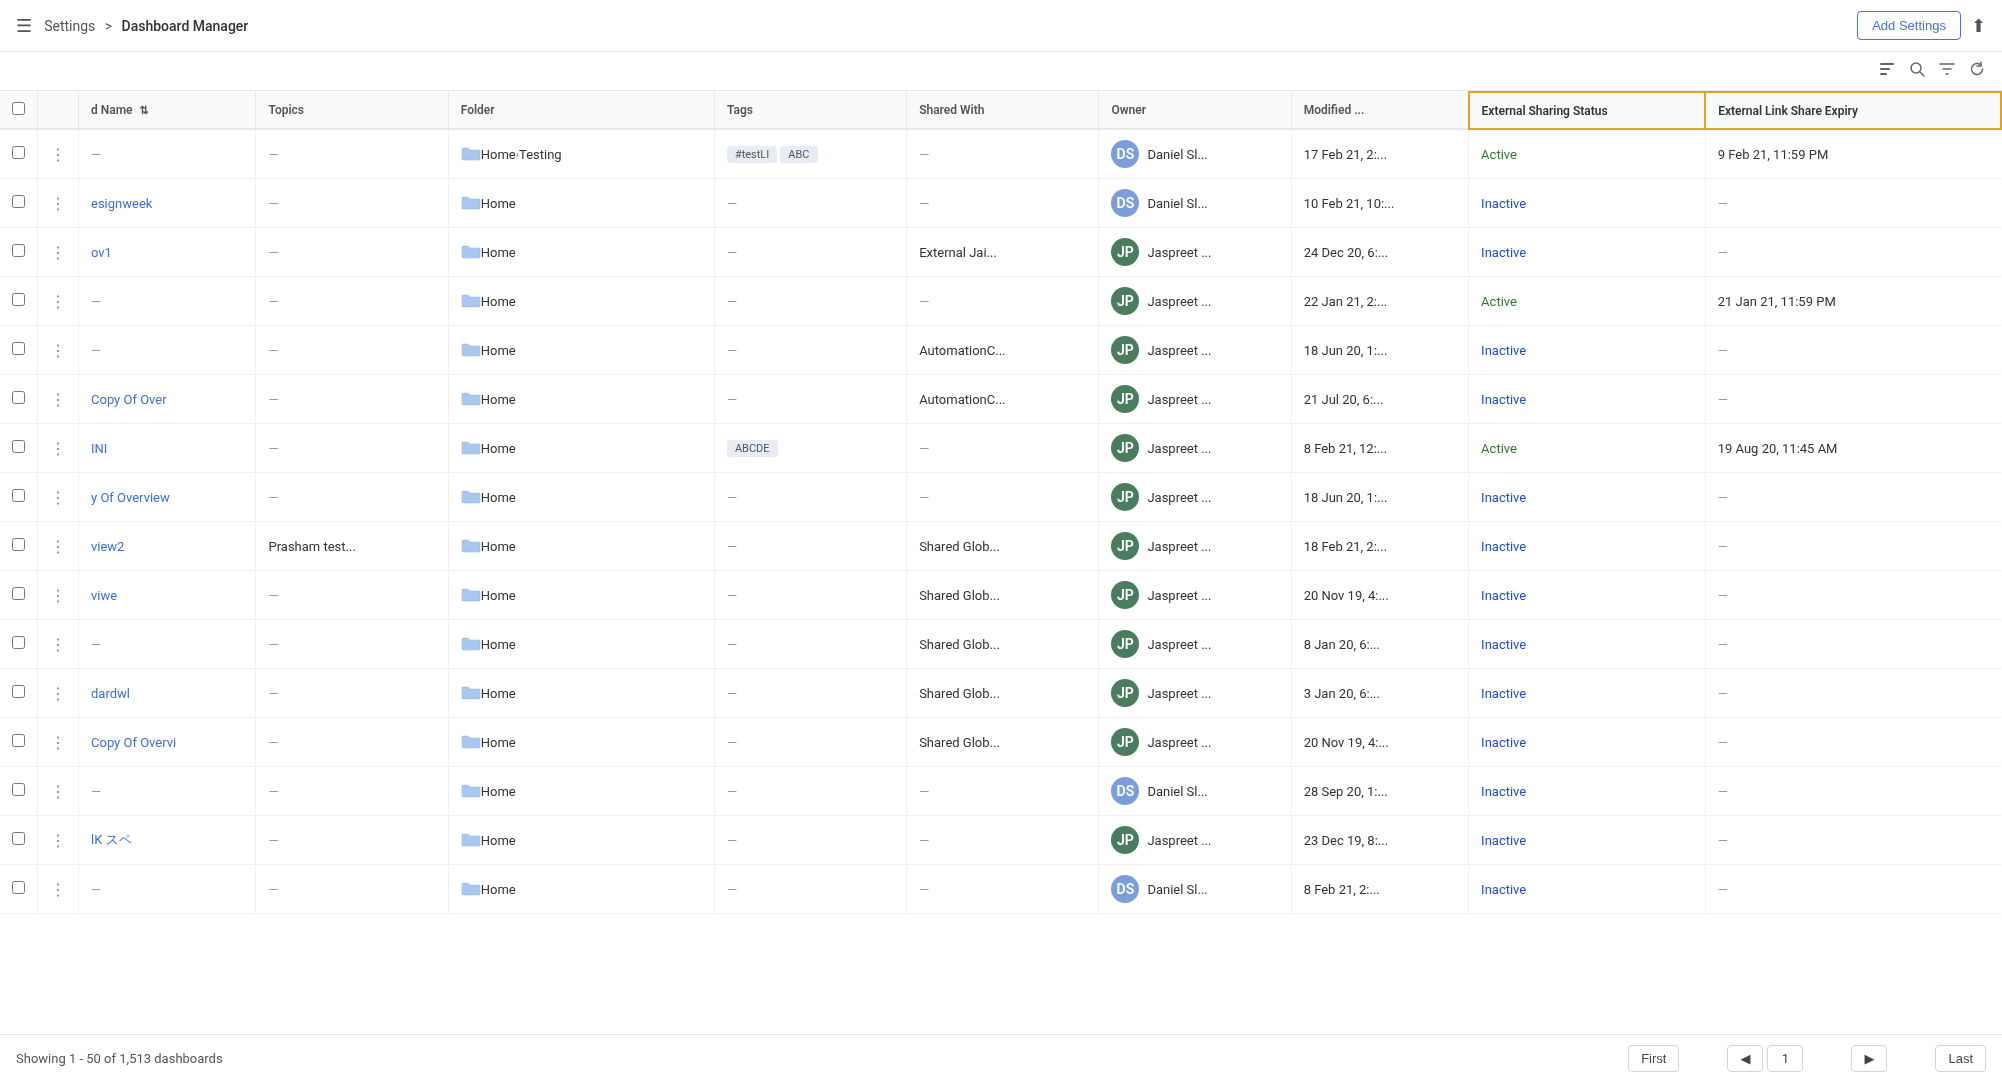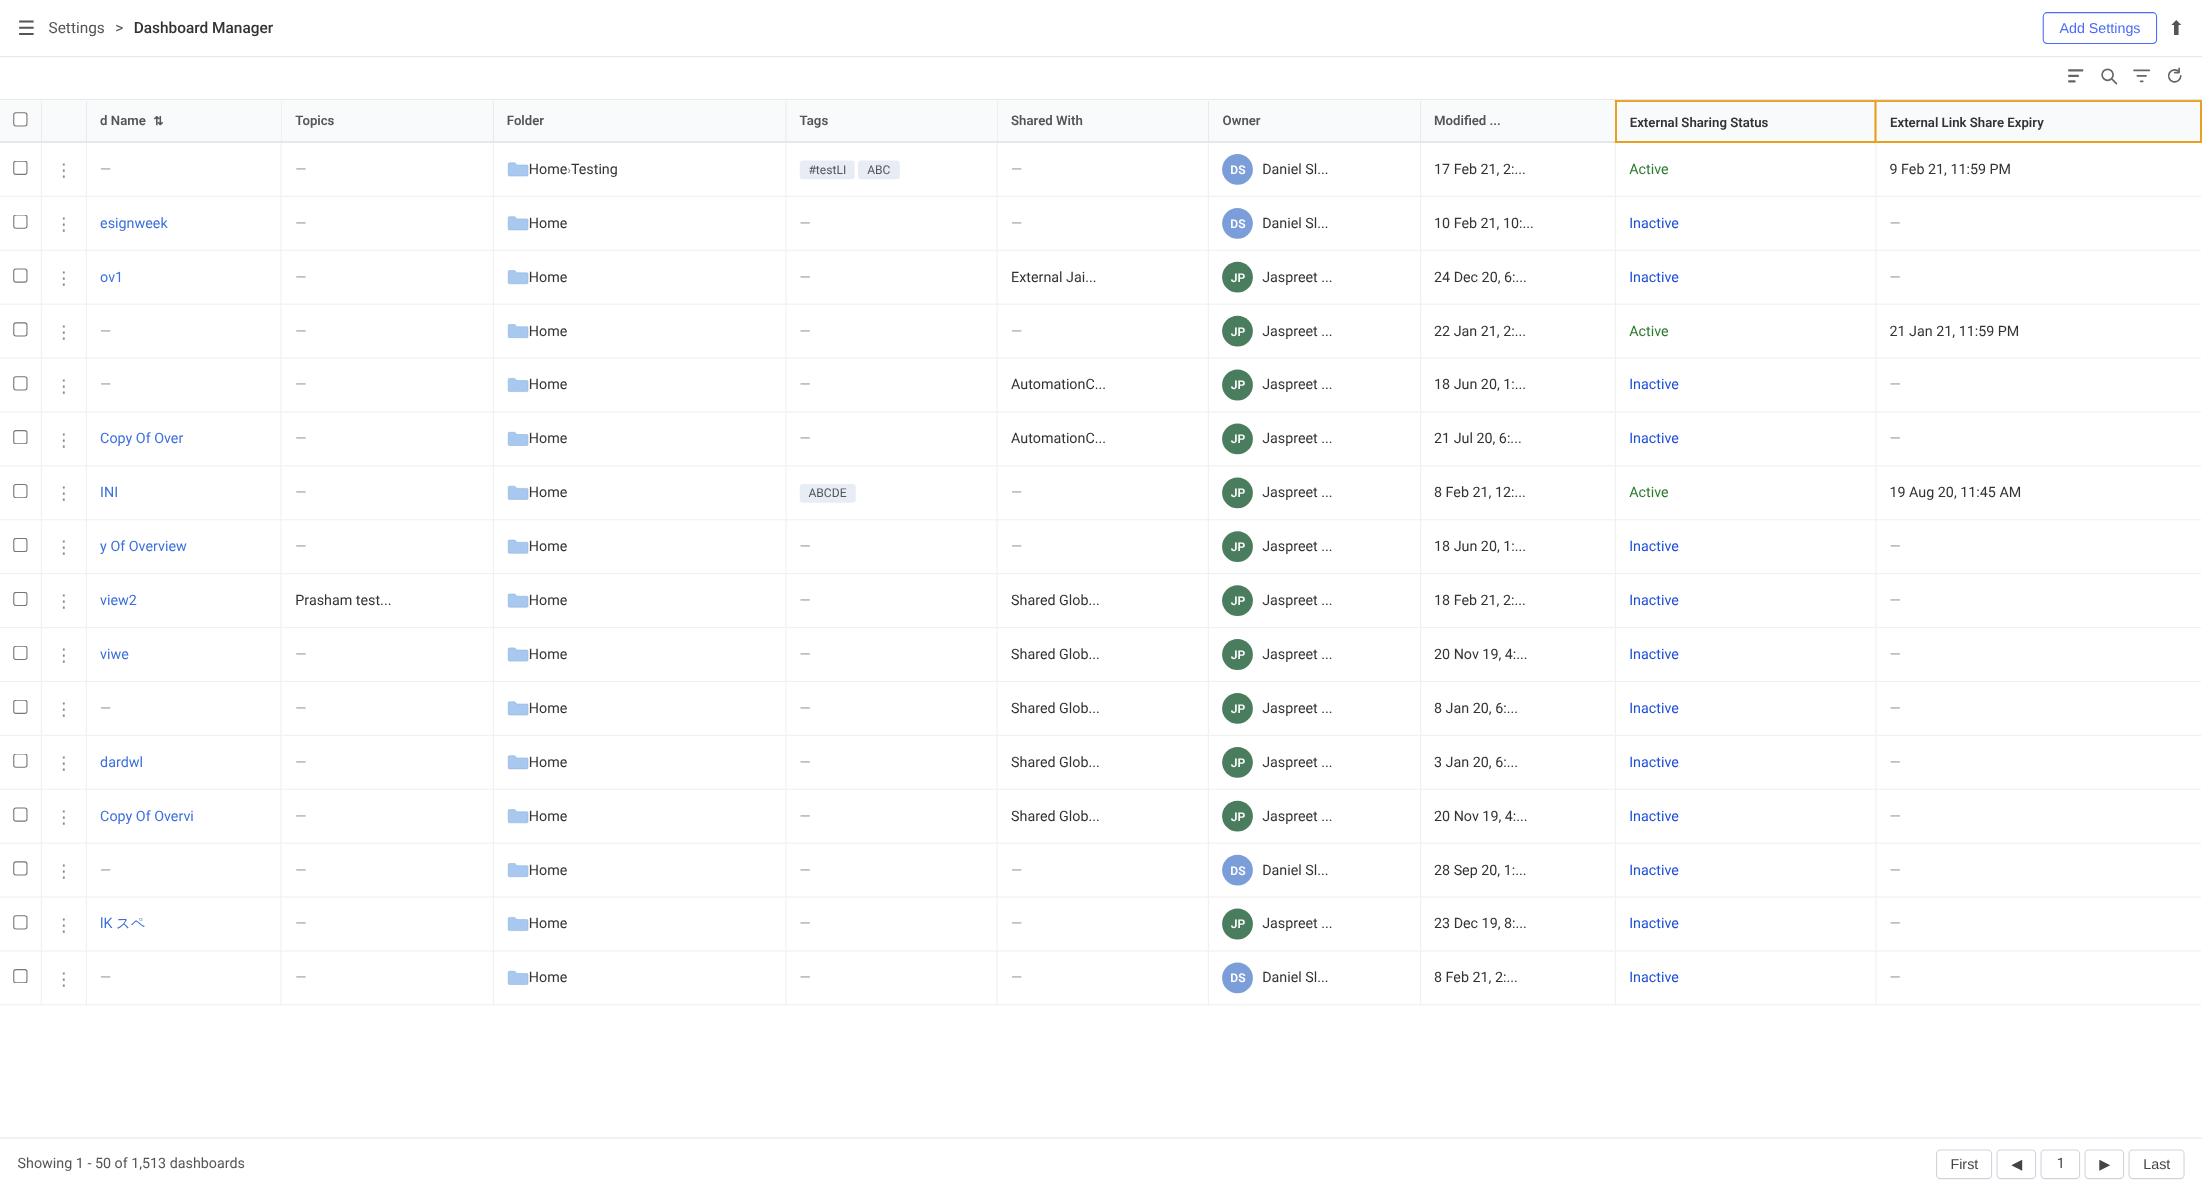--- a/index.html
+++ b/index.html
@@ -62,41 +62,41 @@
     .dash-text { color: #999; }
     
     .folder-icon-wrap { display: flex; align-items: center; gap: 0; }
     .folder-svg { width: 20px; height: 16px; }
     
     .tag-badge {
       display: inline-block; background: #e8edf5; color: #555;
       padding: 2px 8px; border-radius: 3px; font-size: 11px; margin-right: 3px;
     }
     
-    .avatar { width: 28px; height: 28px; border-radius: 50%; display: inline-flex; align-items: center; justify-content: center; font-size: 11px; font-weight: 600; color: #fff; overflow: hidden; flex-shrink: 0; }
+    .avatar { width: 28px; height: 28px; border-radius: 50%; display: inline-flex; align-items: center; justify-content: center; font-size: 14px; font-weight: 600; color: #fff; overflow: hidden; flex-shrink: 0; }
     .avatar-wrap { display: flex; align-items: center; gap: 8px; }
     
     .status-active { color: #2d7a2d; }
     .status-inactive { color: #1d4ed8; }
     
     input[type="checkbox"] { cursor: pointer; }
     .menu-dots { color: #888; cursor: pointer; font-size: 16px; }
     .chevron { color: #777; font-size: 11px; }
 
     
     .footer {
       display: flex; align-items: center; justify-content: space-between;
       padding: 10px 16px; border-top: 1px solid #e5e7eb; height: 48px;
       background: #fff; position: sticky; bottom: 0;
     }
     .footer-text { font-size: 13px; color: #555; }
     .pagination { display: flex; align-items: center; gap: 4px; }
     .page-btn {
       border: 1px solid #d0d5dd; background: #fff; padding: 5px 12px;
-      border-radius: 4px; cursor: pointer; font-size: 13px; color: #444;
+      border-radius: 4px; cursor: pointer; font-size: 13px; color: #444; margin-left: 44px;
     }
     .page-current {
       border: 1px solid #d0d5dd; background: #fff; padding: 5px 12px;
       border-radius: 4px; font-size: 13px; color: #444; min-width: 36px; text-align: center;
     }
   </style>
 </head>
 <body>
 
 <div class="top-bar">

